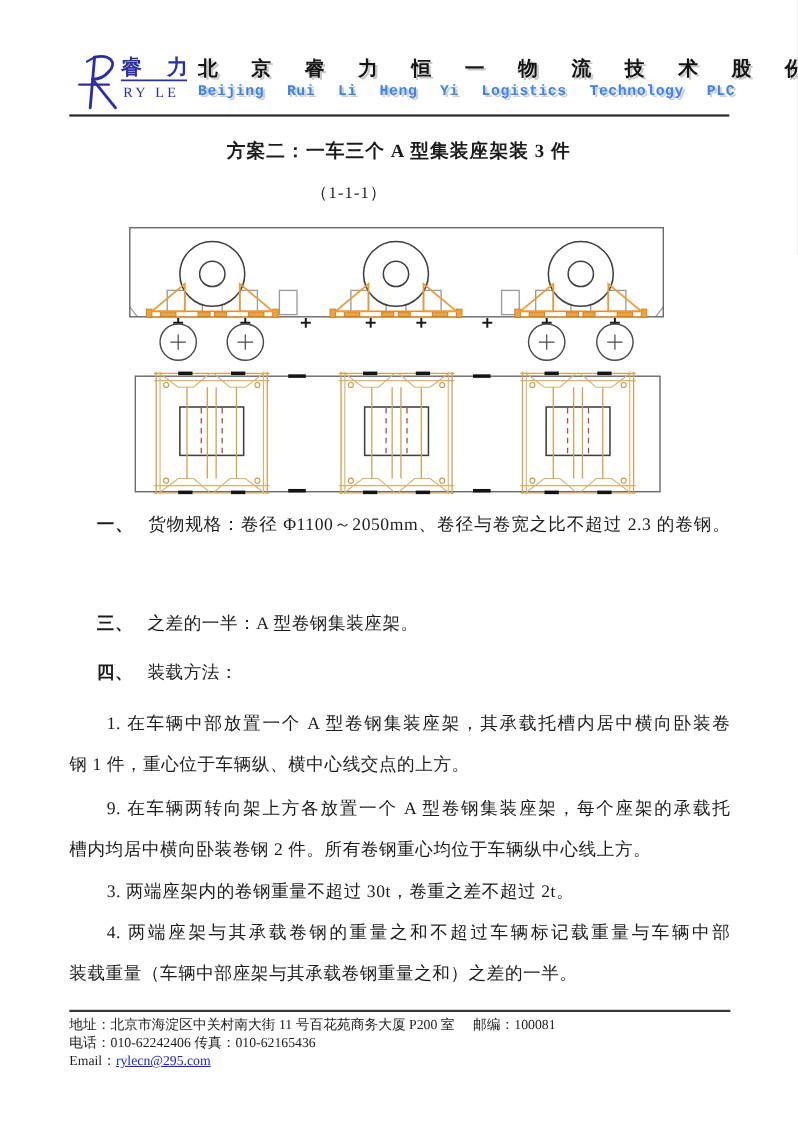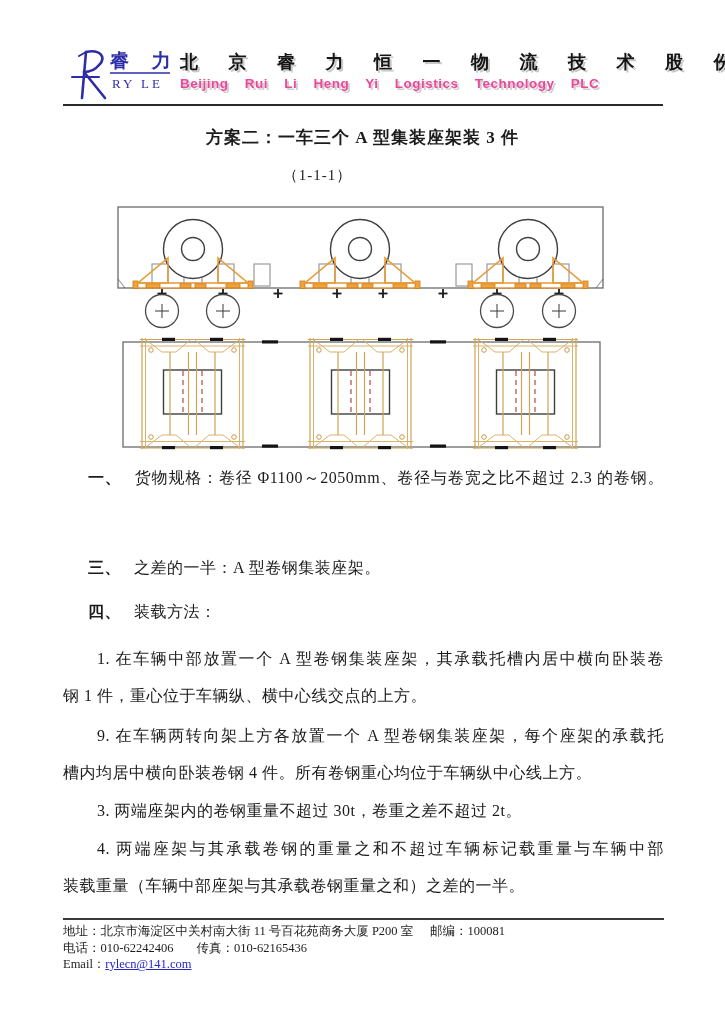--- a/index.html
+++ b/index.html
@@ -11,22 +11,22 @@
   
   .logo-svg{position:absolute; left:70px; top:44px; width:106px; height:64px;}
   .company-cn{
     position:absolute; left:180px; top:50px; width:470px;
     font-size:18px; font-weight:bold; letter-spacing:13px; white-space:nowrap;
     color:#151515; text-shadow:2px 2px 0 #c9c9c9;
   }
   .company-en{
     position:absolute; left:180px; top:76px; width:470px;
     font-size:13.5px; font-weight:bold; letter-spacing:0.5px; word-spacing:12px;
-    white-space:nowrap; color:#ec4899; text-shadow:2px 2px 0 #cfcfcf;
-    font-family:Liberation Sans, sans-serif;
+    white-space:nowrap; color:#3b82f6; text-shadow:2px 2px 0 #cfcfcf;
+    font-family:Liberation Mono, monospace;
   }
   .header-rule{position:absolute; left:63px; top:104px; width:600px; height:2px; background:#2a2a2a;}
   
   .doc-title{
     position:absolute; left:0; top:126px; width:725px; text-align:center;
     font-size:17px; font-weight:600; letter-spacing:1px;
   }
   .doc-code{
     position:absolute; left:0; top:166px; width:635px; text-align:center;
     font-size:15px; letter-spacing:1px;
@@ -56,21 +56,21 @@
   .item .ilabel{font-weight:bold; margin-right:13px;}
   .item.full{text-align-last:justify;}
   .para{position:absolute; left:63px; width:601px; font-size:16px; line-height:37px; letter-spacing:0.5px;}
   .pline{display:block; text-align:justify;}
   .pline.first{text-indent:34px;}
   .pline.full{text-align-last:justify;}
   
   .footer-rule{position:absolute; left:63px; top:918px; width:601px; height:1.5px; background:#3a3a3a;}
   .frow{position:absolute; left:63px; width:601px; font-size:12.5px; line-height:15px; color:#1c1c1c;}
   .zipgrp{position:absolute; left:345px; top:0;padding-left:22px;}
-  .faxgrp{margin-left:20px;}
+  .faxgrp{margin-left:0;}
   .email-link{color:#2323cc; text-decoration:underline;}
 </style>
 </head>
 <body>
 
 <div class="page">
 
   <svg class="logo-svg" viewBox="0 0 106 64">
     <g stroke="#2d2da8" fill="none" stroke-width="2.6" stroke-linecap="round">
       <path d="M16,8 L12,54"></path>
@@ -202,21 +202,21 @@
   <div class="item" style="top:602px;">
     <span class="ilabel">四、</span><span>装载方法：</span>
   </div>
 
   <div class="para" style="top:640px;">
     <span class="pline first full">1. 在车辆中部放置一个 A 型卷钢集装座架，其承载托槽内居中横向卧装卷</span>
     <span class="pline">钢 1 件，重心位于车辆纵、横中心线交点的上方。</span>
   </div>
   <div class="para" style="top:717px;">
     <span class="pline first full">9. 在车辆两转向架上方各放置一个 A 型卷钢集装座架，每个座架的承载托</span>
-    <span class="pline">槽内均居中横向卧装卷钢 4 件。所有卷钢重心均位于车辆纵中心线上方。</span>
+    <span class="pline">槽内均居中横向卧装卷钢 2 件。所有卷钢重心均位于车辆纵中心线上方。</span>
   </div>
   <div class="para" style="top:792px;">
     <span class="pline first">3. 两端座架内的卷钢重量不超过 30t，卷重之差不超过 2t。</span>
   </div>
   <div class="para" style="top:830px;">
     <span class="pline first full">4. 两端座架与其承载卷钢的重量之和不超过车辆标记载重量与车辆中部</span>
     <span class="pline">装载重量（车辆中部座架与其承载卷钢重量之和）之差的一半。</span>
   </div>
 
   <div class="footer-rule"></div>
@@ -227,16 +227,16 @@
       <span>邮编：</span><span>100081</span>
     </span>
   </div>
   <div class="frow" style="top:941px;">
     <span>电话：</span><span>010-62242406</span>
     <span class="faxgrp">
       <span>传真：</span><span>010-62165436</span>
     </span>
   </div>
   <div class="frow" style="top:957px;">
-    <span>Email：</span><a class="email-link" href="#">rylecn@141.com</a>
+    <span>Email：</span><a class="email-link" href="#">rylecn@295.com</a>
   </div>
 
 </div>
 
 </body></html>

